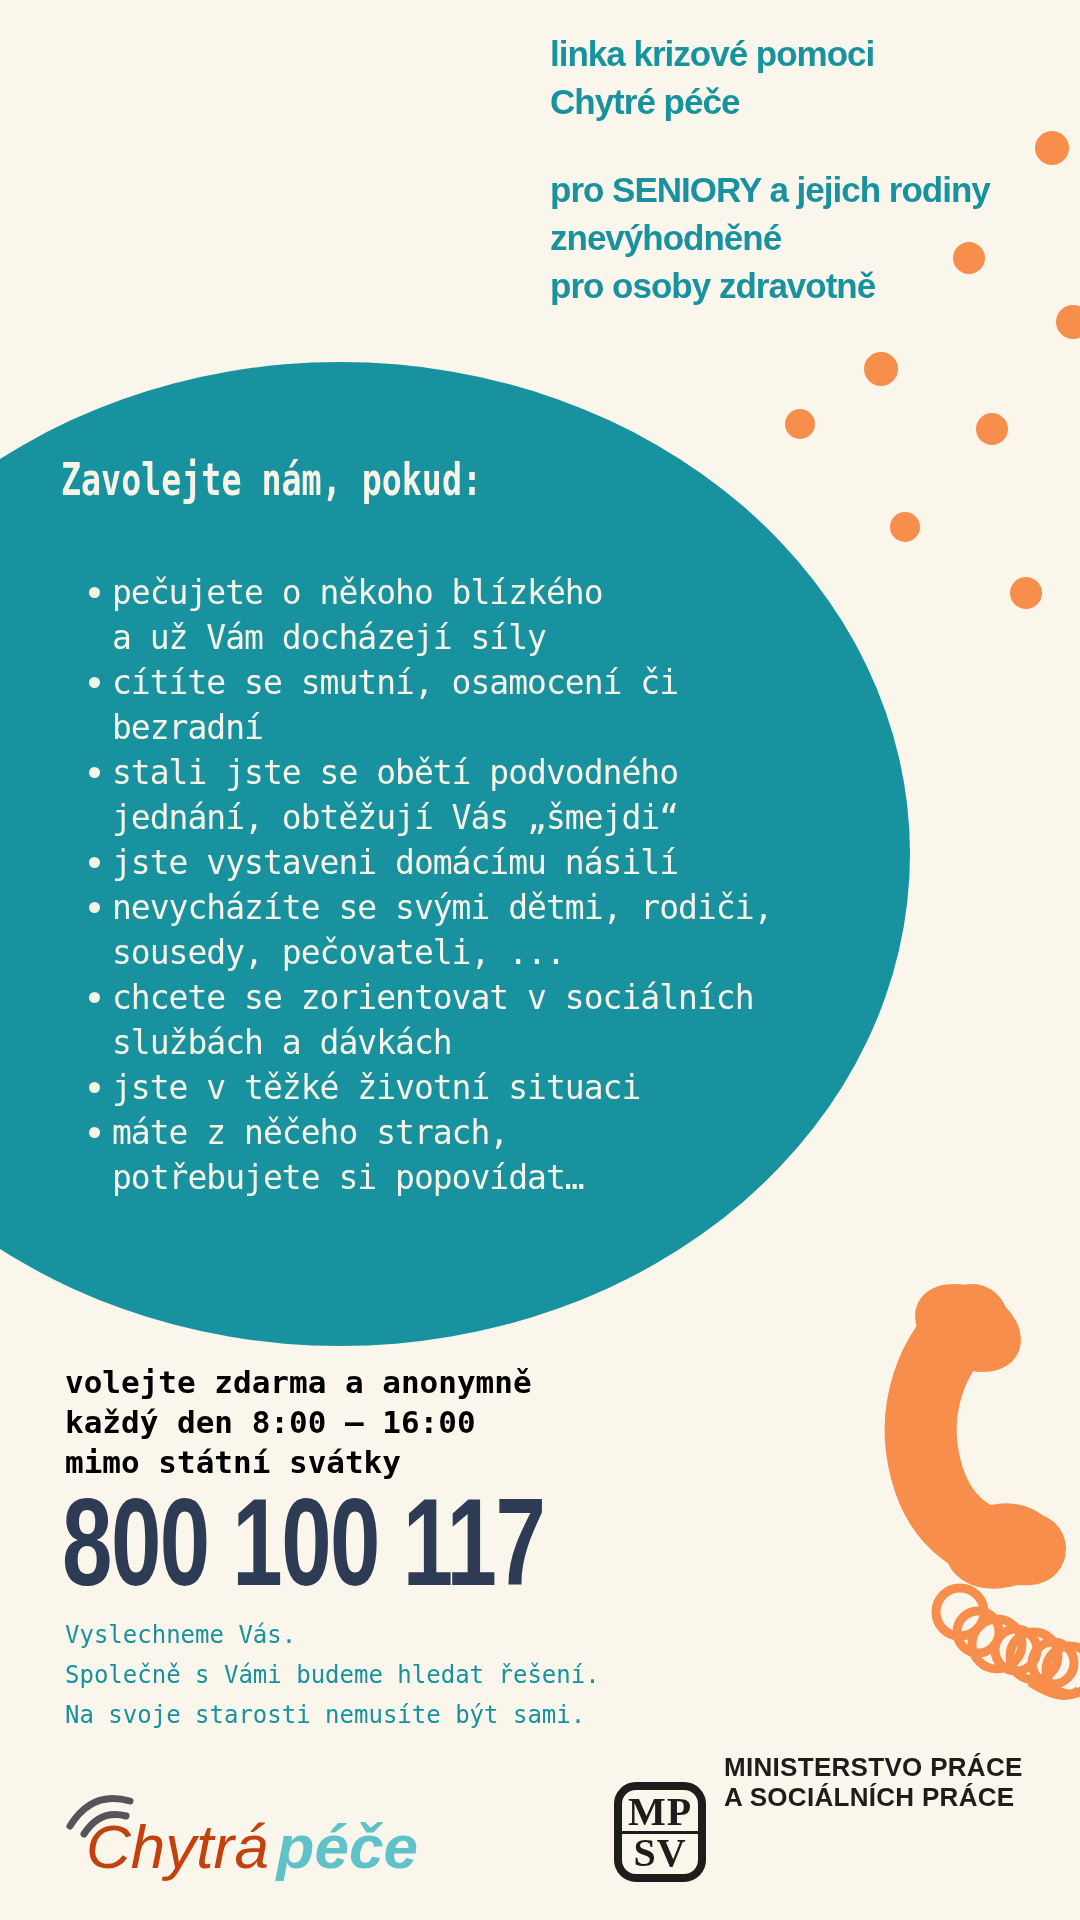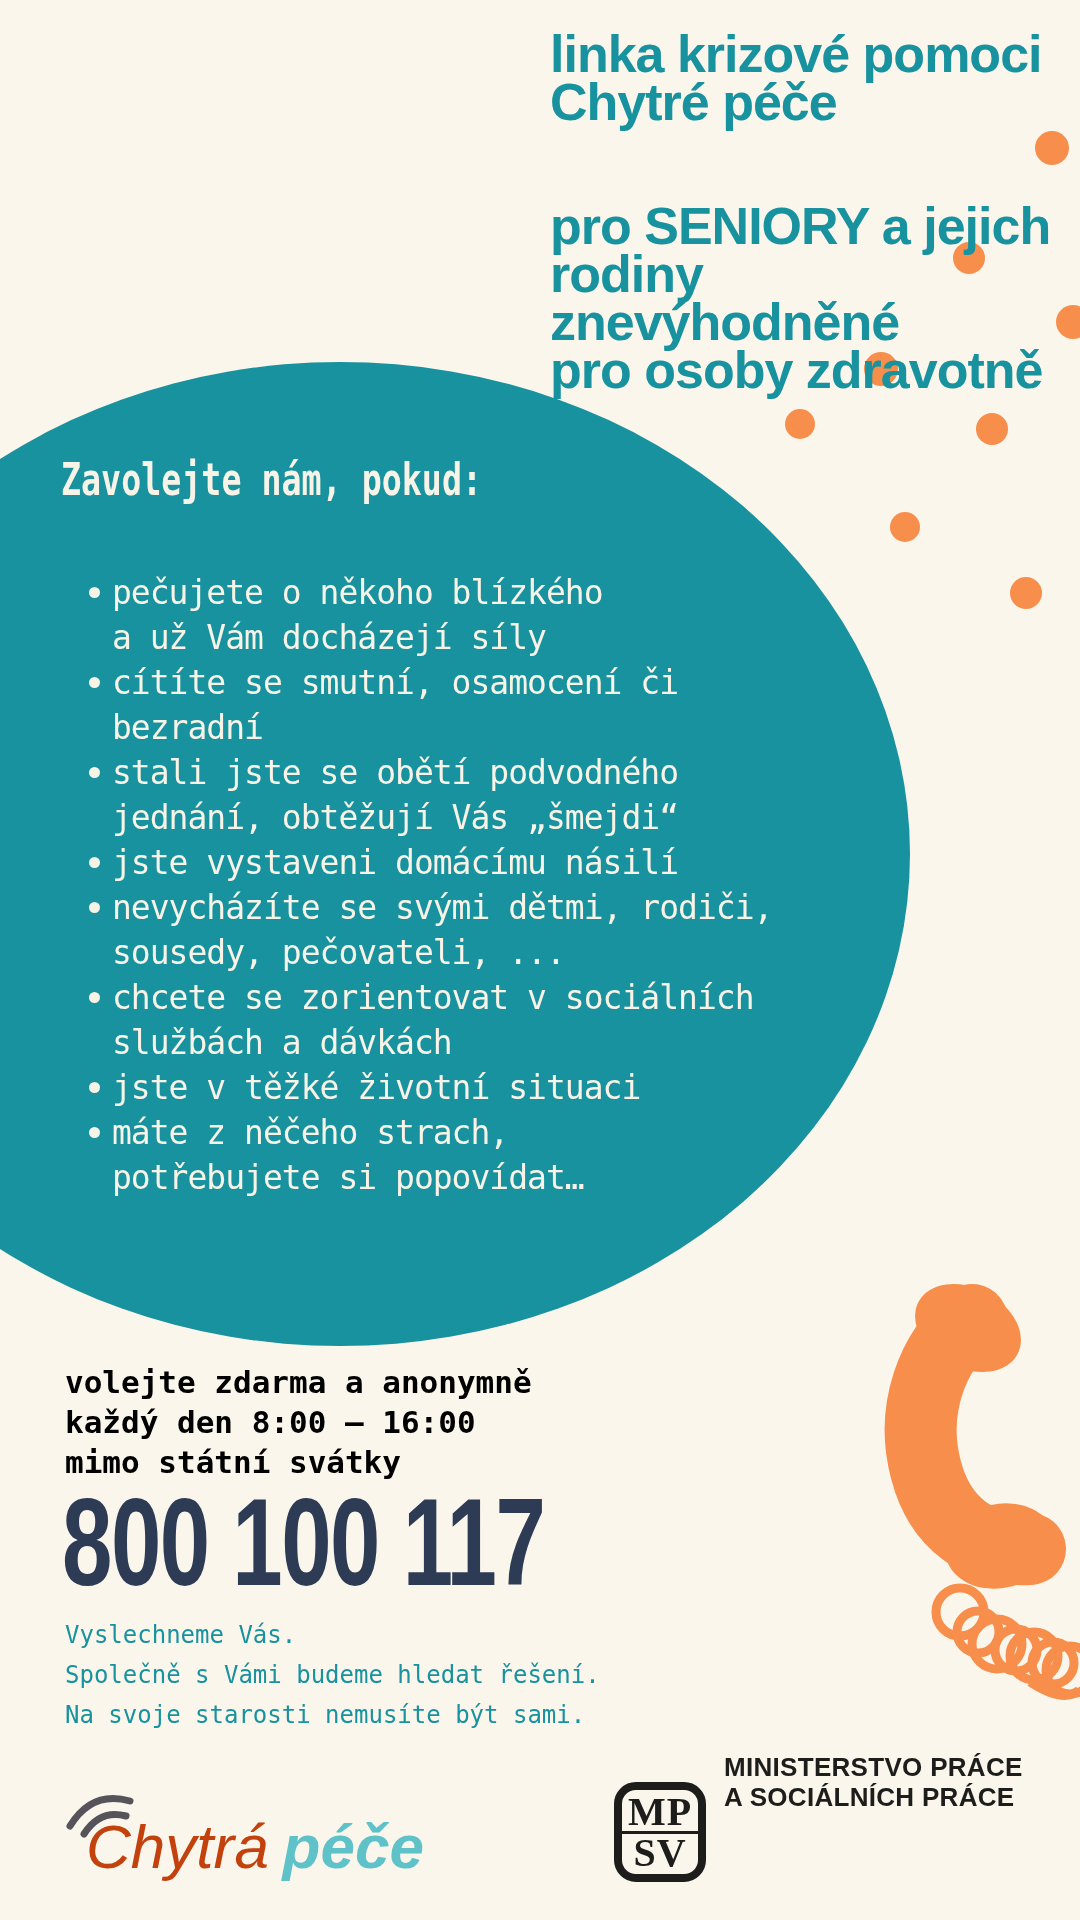--- a/index.html
+++ b/index.html
@@ -24,24 +24,24 @@
     position:absolute; left:0; top:0;
     width:1080px; height:1920px;
     pointer-events:none;
   }
   
   .intro{
     position:absolute; left:550px; top:30px;
     color:#18929e;
     font-family:"Liberation Sans", sans-serif;
     font-weight:bold;
-    font-size:52px; line-height:48px;
+    font-size:35px; line-height:48px;
     letter-spacing:-1px;
   }
-  .intro-group2{margin-top:76px;}
+  .intro-group2{margin-top:40px;}
   
   .bubble-heading{
     position:absolute; left:61px; top:452px;
     margin:0;
     color:#f7f3e7;
     font-family:"DejaVu Sans Mono", monospace;
     font-weight:bold;
     font-size:45px; line-height:56px;
     transform:scaleX(0.74);
     transform-origin:left center;
@@ -91,21 +91,21 @@
   }
   
   .brand-text{
     position:absolute; left:86px; top:1812px;
     font-family:"Liberation Sans", sans-serif;
     font-style:italic;
     font-size:62px; line-height:70px;
     white-space:nowrap;
   }
   .brand-gray{color:#c2410c; font-weight:normal;text-align:right;}
-  .brand-teal{color:#5fc2c9; font-weight:bold; margin-left:14px;}
+  .brand-teal{color:#5fc2c9; font-weight:bold; margin-left:8px;}
   .brand-arcs{
     position:absolute; left:56px; top:1780px;
     width:92px; height:62px;
   }
   
   .mpsv-box{
     position:absolute; left:614px; top:1782px;
     width:92px; height:100px;
     box-sizing:border-box;
     border:8px solid #1d1d1b;

